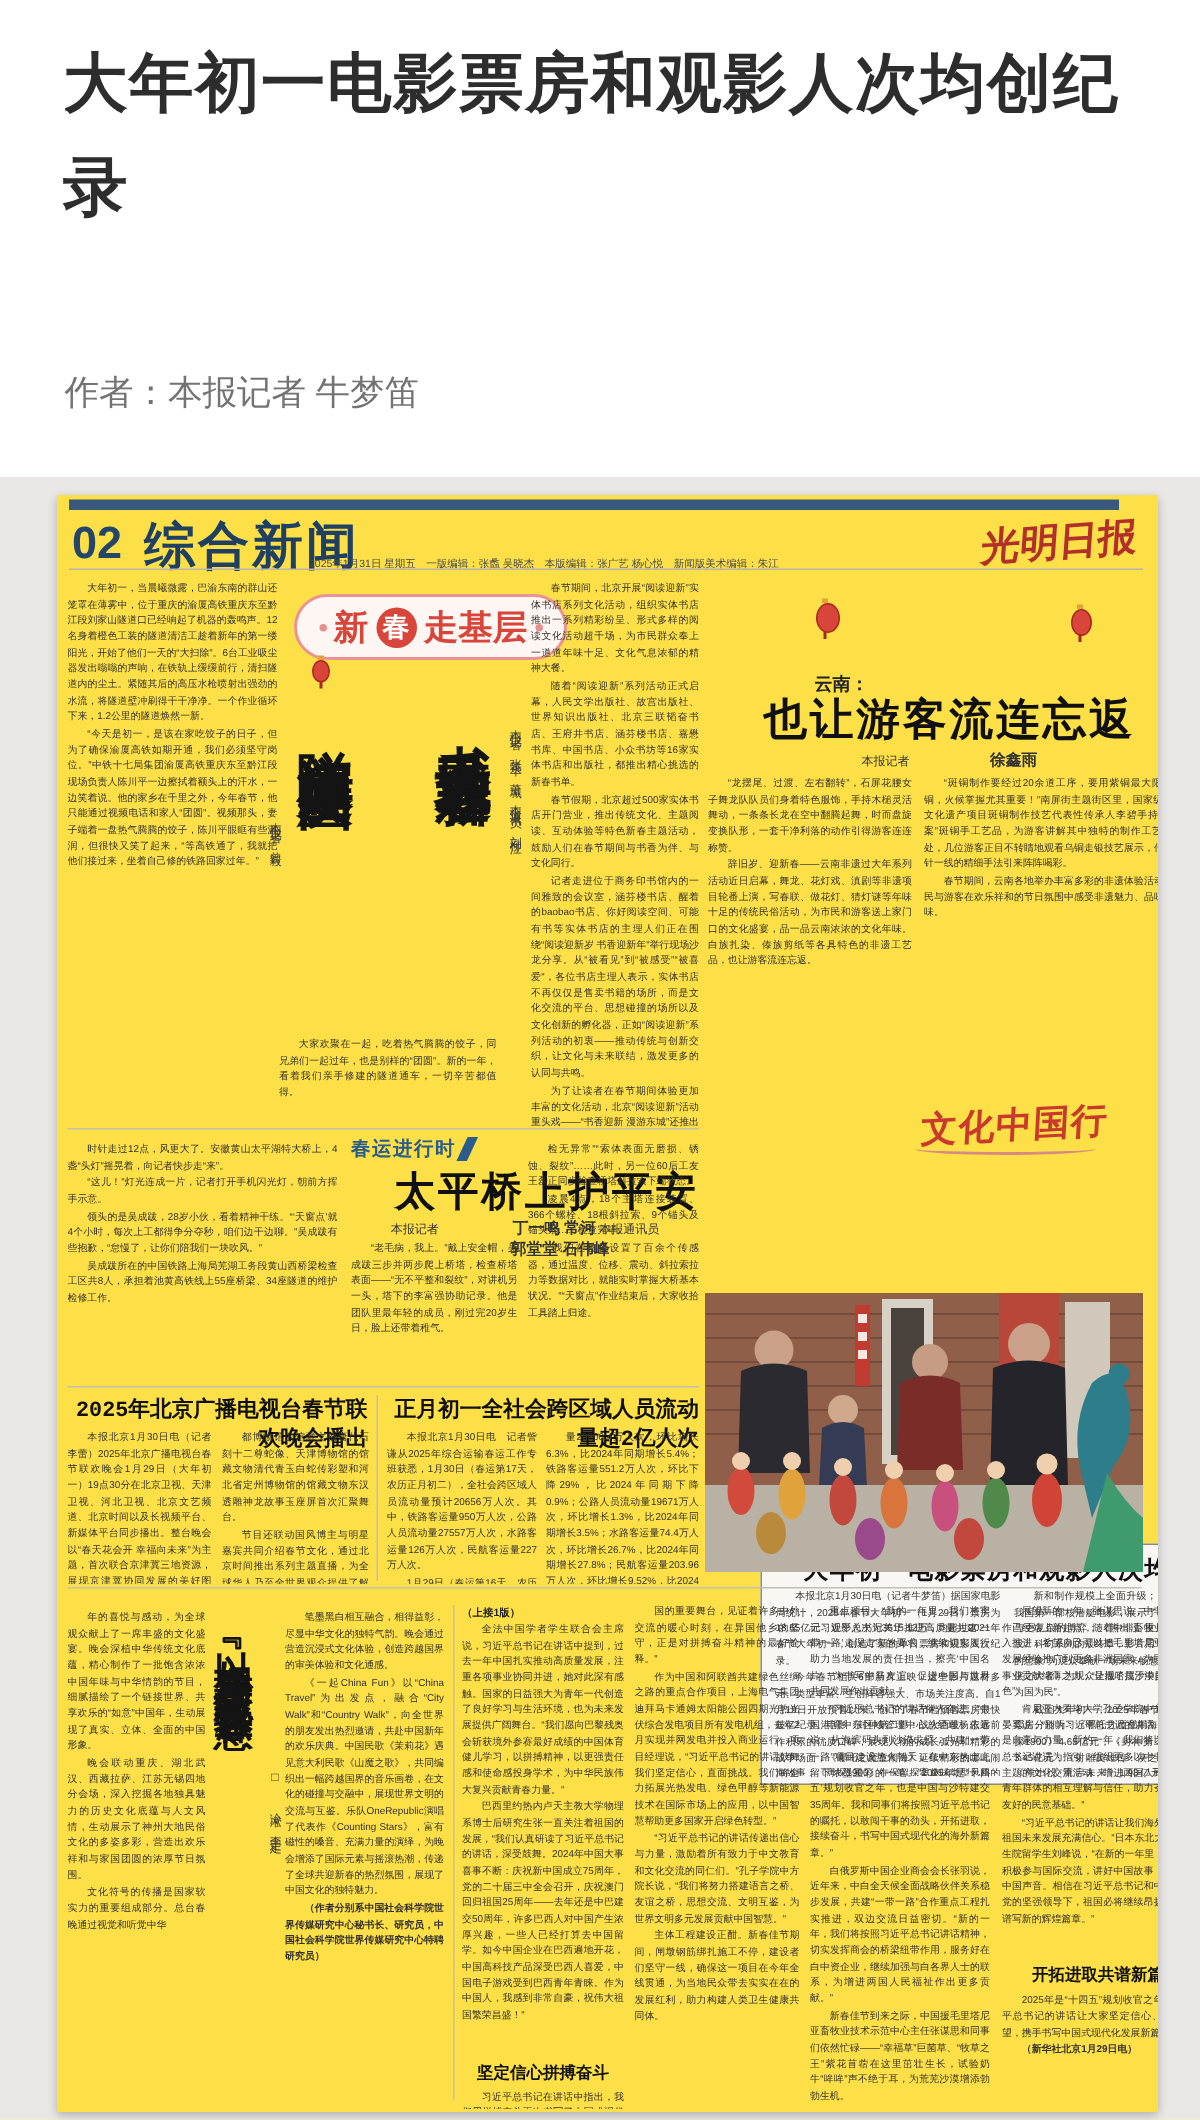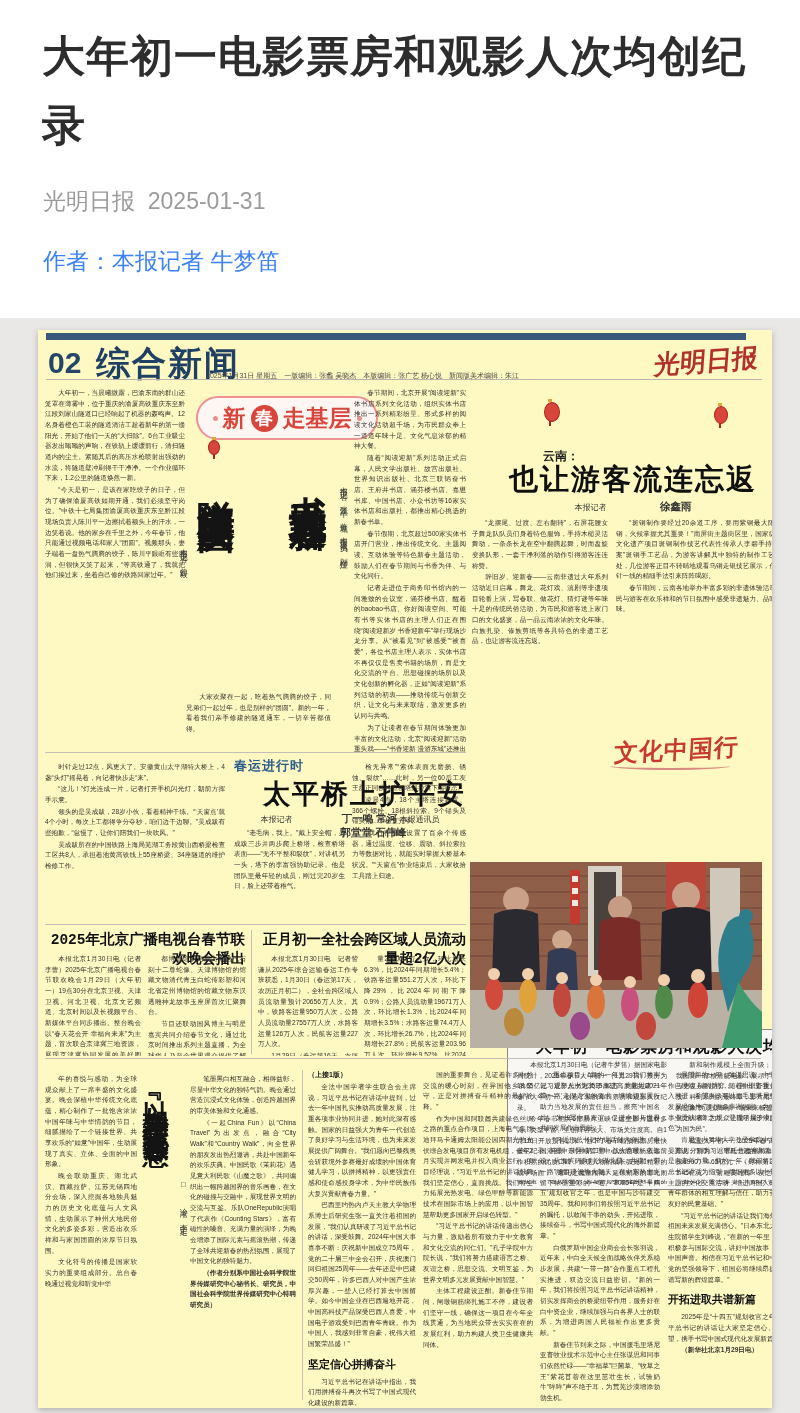--- a/index.html
+++ b/index.html
@@ -3,62 +3,62 @@
 <meta charset="utf-8">
 <style>
   html,body{margin:0;padding:0;}
   body{width:800px;height:1413px;position:relative;background:#ffffff;
        font-family:"Liberation Sans","DejaVu Sans",sans-serif;overflow:hidden;}
   
   .web-header{position:absolute;left:0;top:0;width:800px;height:318px;background:#fff;}
   .web-title{position:absolute;left:42px;top:22px;width:730px;
              font-size:43px;line-height:1.6;font-weight:bold;color:#2d2d2d;letter-spacing:1px;}
   .web-meta{position:absolute;left:43px;top:186px;font-size:23px;color:#9b9b9b;}
-  .web-author{position:absolute;left:43px;top:246px;font-size:23px;color:#3b82f6;}
+  .web-author{position:absolute;left:43px;top:246px;font-size:23px;color:#737373;}
   
   .backdrop{position:absolute;left:0;top:318px;width:800px;height:1095px;background:#e9e8e6;}
-  .paper{position:absolute;left:38px;top:330px;width:734px;height:1078px;background:#fef9c3;
+  .paper{position:absolute;left:38px;top:330px;width:734px;height:1078px;background:#fde047;
          box-shadow:0 2px 6px rgba(0,0,0,.25);overflow:hidden;color:#2e2c28;}
   .paper *{box-sizing:border-box;}
   
   .bluebar{position:absolute;left:8px;top:3px;width:700px;height:7px;background:#38597b;}
   .page-no{position:absolute;left:10px;top:16px;font-size:30px;font-weight:bold;color:#24466b;}
   .section-name{position:absolute;left:58px;top:11px;font-size:34px;font-weight:700;color:#1f3f63;
                 font-family:"Liberation Serif","DejaVu Serif",serif;letter-spacing:2px;}
   .issue-line{position:absolute;left:168px;top:41px;font-size:7px;color:#4a4a4a;white-space:nowrap;}
   .masthead{position:absolute;right:14px;top:14px;font-size:26px;font-weight:bold;color:#b2302a;
             transform:rotate(-4deg) skewX(-8deg);font-family:"Liberation Serif","DejaVu Serif",serif;}
   .head-rule{position:absolute;left:8px;top:49px;width:716px;height:1px;background:#b9b4ac;}
   
   .col{position:absolute;overflow:hidden;}
   .p{font-size:6.6px;line-height:1.62;text-align:justify;text-indent:2em;margin:0 0 1px 0;color:#34312c;}
   .p.bold-p{font-weight:bold;}
   .lead-note{font-size:7px;font-weight:bold;margin-bottom:2px;color:#222;}
-  .subhead{font-size:11px;font-weight:bold;text-align:left;margin:7px 0 5px 0;color:#111;}
+  .subhead{font-size:11px;font-weight:bold;text-align:center;margin:24px 0 5px 0;color:#111;}
   
   .vtitle{position:absolute;writing-mode:vertical-rl;text-orientation:upright;
           font-weight:900;color:#141414;font-family:"Liberation Serif","DejaVu Serif",serif;}
   .vbyline{position:absolute;writing-mode:vertical-rl;text-orientation:upright;
            font-size:8px;color:#3a3a3a;letter-spacing:2px;line-height:1.6;}
   
   .badge-xinchun{position:absolute;left:196px;top:398px;width:182px;height:44px;border:2px solid #ec9292;
                  border-radius:24px;background:#fdf6f3;display:flex;align-items:center;justify-content:center;gap:5px;}
   .badge-xinchun .txt{font-size:23px;font-weight:900;color:#d8453a;font-family:"Liberation Serif",serif;}
   .badge-xinchun .dot{width:5px;height:5px;border-radius:50%;background:#e89090;}
   .chun-circle{width:27px;height:27px;border-radius:50%;background:#d8453a;color:#fff;font-size:18px;
                font-weight:bold;display:flex;align-items:center;justify-content:center;}
   .lantern{position:absolute;width:12px;height:15px;border-radius:50%;background:#d8453a;border:1px solid #a8271e;}
   .lantern:before{content:"";position:absolute;left:3px;top:-4px;width:4px;height:3px;background:#e2a23c;}
   .lantern:after{content:"";position:absolute;left:4px;bottom:-5px;width:2px;height:5px;background:#a8271e;}
   .badge-wenhua{position:absolute;left:552px;top:396px;width:160px;height:48px;}
   .badge-wenhua .cal{position:absolute;left:24px;top:8px;font-size:24px;font-weight:900;color:#c73a2c;
                      transform:rotate(-3deg) skewX(-6deg);font-family:"Liberation Serif",serif;letter-spacing:1px;}
   .badge-wenhua .swirl{position:absolute;left:20px;top:36px;width:120px;height:8px;
                        border-bottom:2px solid #d98a80;border-radius:0 0 60% 60%;}
-  .badge-chunyun{position:absolute;left:232px;top:757px;height:18px;display:flex;align-items:center;gap:4px;flex-direction:column;}
+  .badge-chunyun{position:absolute;left:232px;top:757px;height:18px;display:flex;align-items:center;gap:4px;}
   .badge-chunyun .txt{font-size:13px;font-weight:bold;color:#2b5d8c;letter-spacing:1px;}
   .badge-chunyun .slash{width:7px;height:16px;background:#2b5d8c;transform:skewX(-25deg);}
   
   .h-yunnan{position:absolute;left:543px;top:448px;font-size:12px;font-weight:bold;color:#222;}
   .h-feiyi{position:absolute;left:470px;top:460px;width:326px;text-align:center;font-size:29px;font-weight:900;
            color:#101010;font-family:"Liberation Serif",serif;letter-spacing:2px;}
   .byline-c{position:absolute;text-align:center;font-size:8px;color:#333;}
   .byline-c b{font-size:10.5px;margin-left:47px;}
   .h-box{position:absolute;text-align:right;font-weight:900;color:#101010;font-family:Liberation Mono, monospace;}
   .movie-box{position:absolute;left:469px;top:699px;width:327px;height:161px;border:1px solid #8d897f;background:#f9f7f3;}
@@ -71,23 +71,20 @@
                  text-orientation:upright;font-size:6.4px;line-height:1.5;color:#333;}
   .photo-caption b{font-size:8px;}
   
   .v-comment{left:140px;top:1082px;height:326px;font-size:27px;letter-spacing:4px;line-height:1.2;}
 </style>
 </head>
 <body>
 
 <div class="web-header">
   <div class="web-title">大年初一电影票房和观影人次均创纪录</div>
-  <div class="web-meta">
-    <span>光明日报</span>&nbsp;&nbsp;<span>2025-01-31</span>
-  </div>
   <div class="web-author">作者：本报记者 牛梦笛</div>
 </div>
 
 <div class="backdrop"></div>
 
 <div class="paper">
 
   <div class="bluebar"></div>
   <div class="page-no">02</div>
   <div class="section-name">综合新闻</div>

